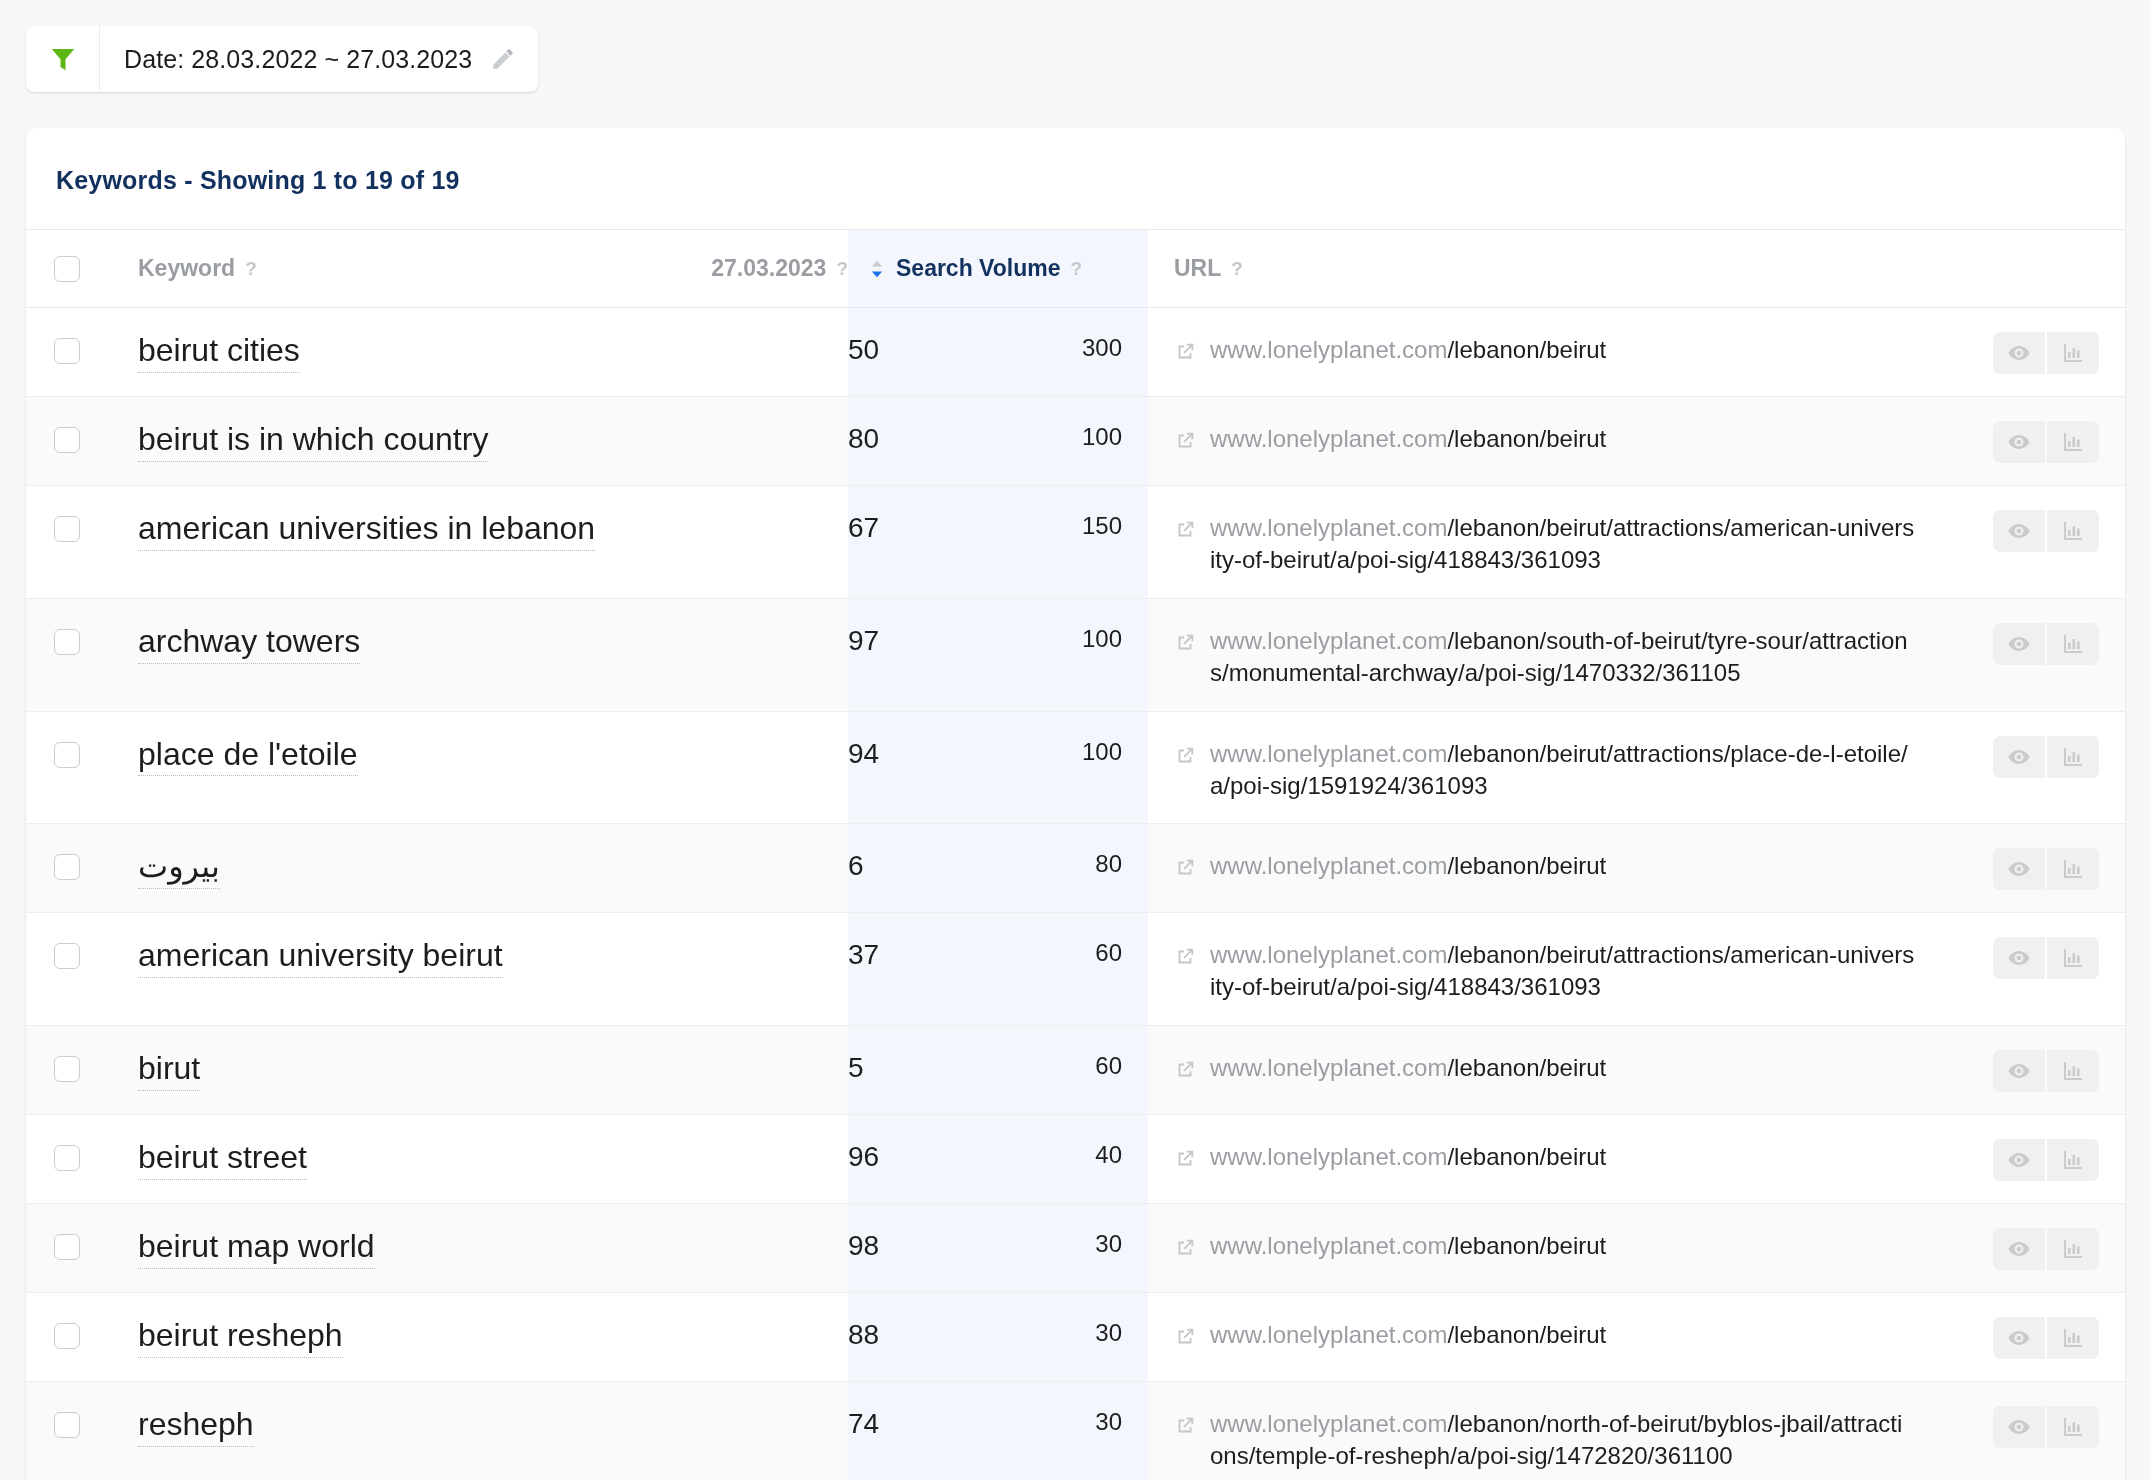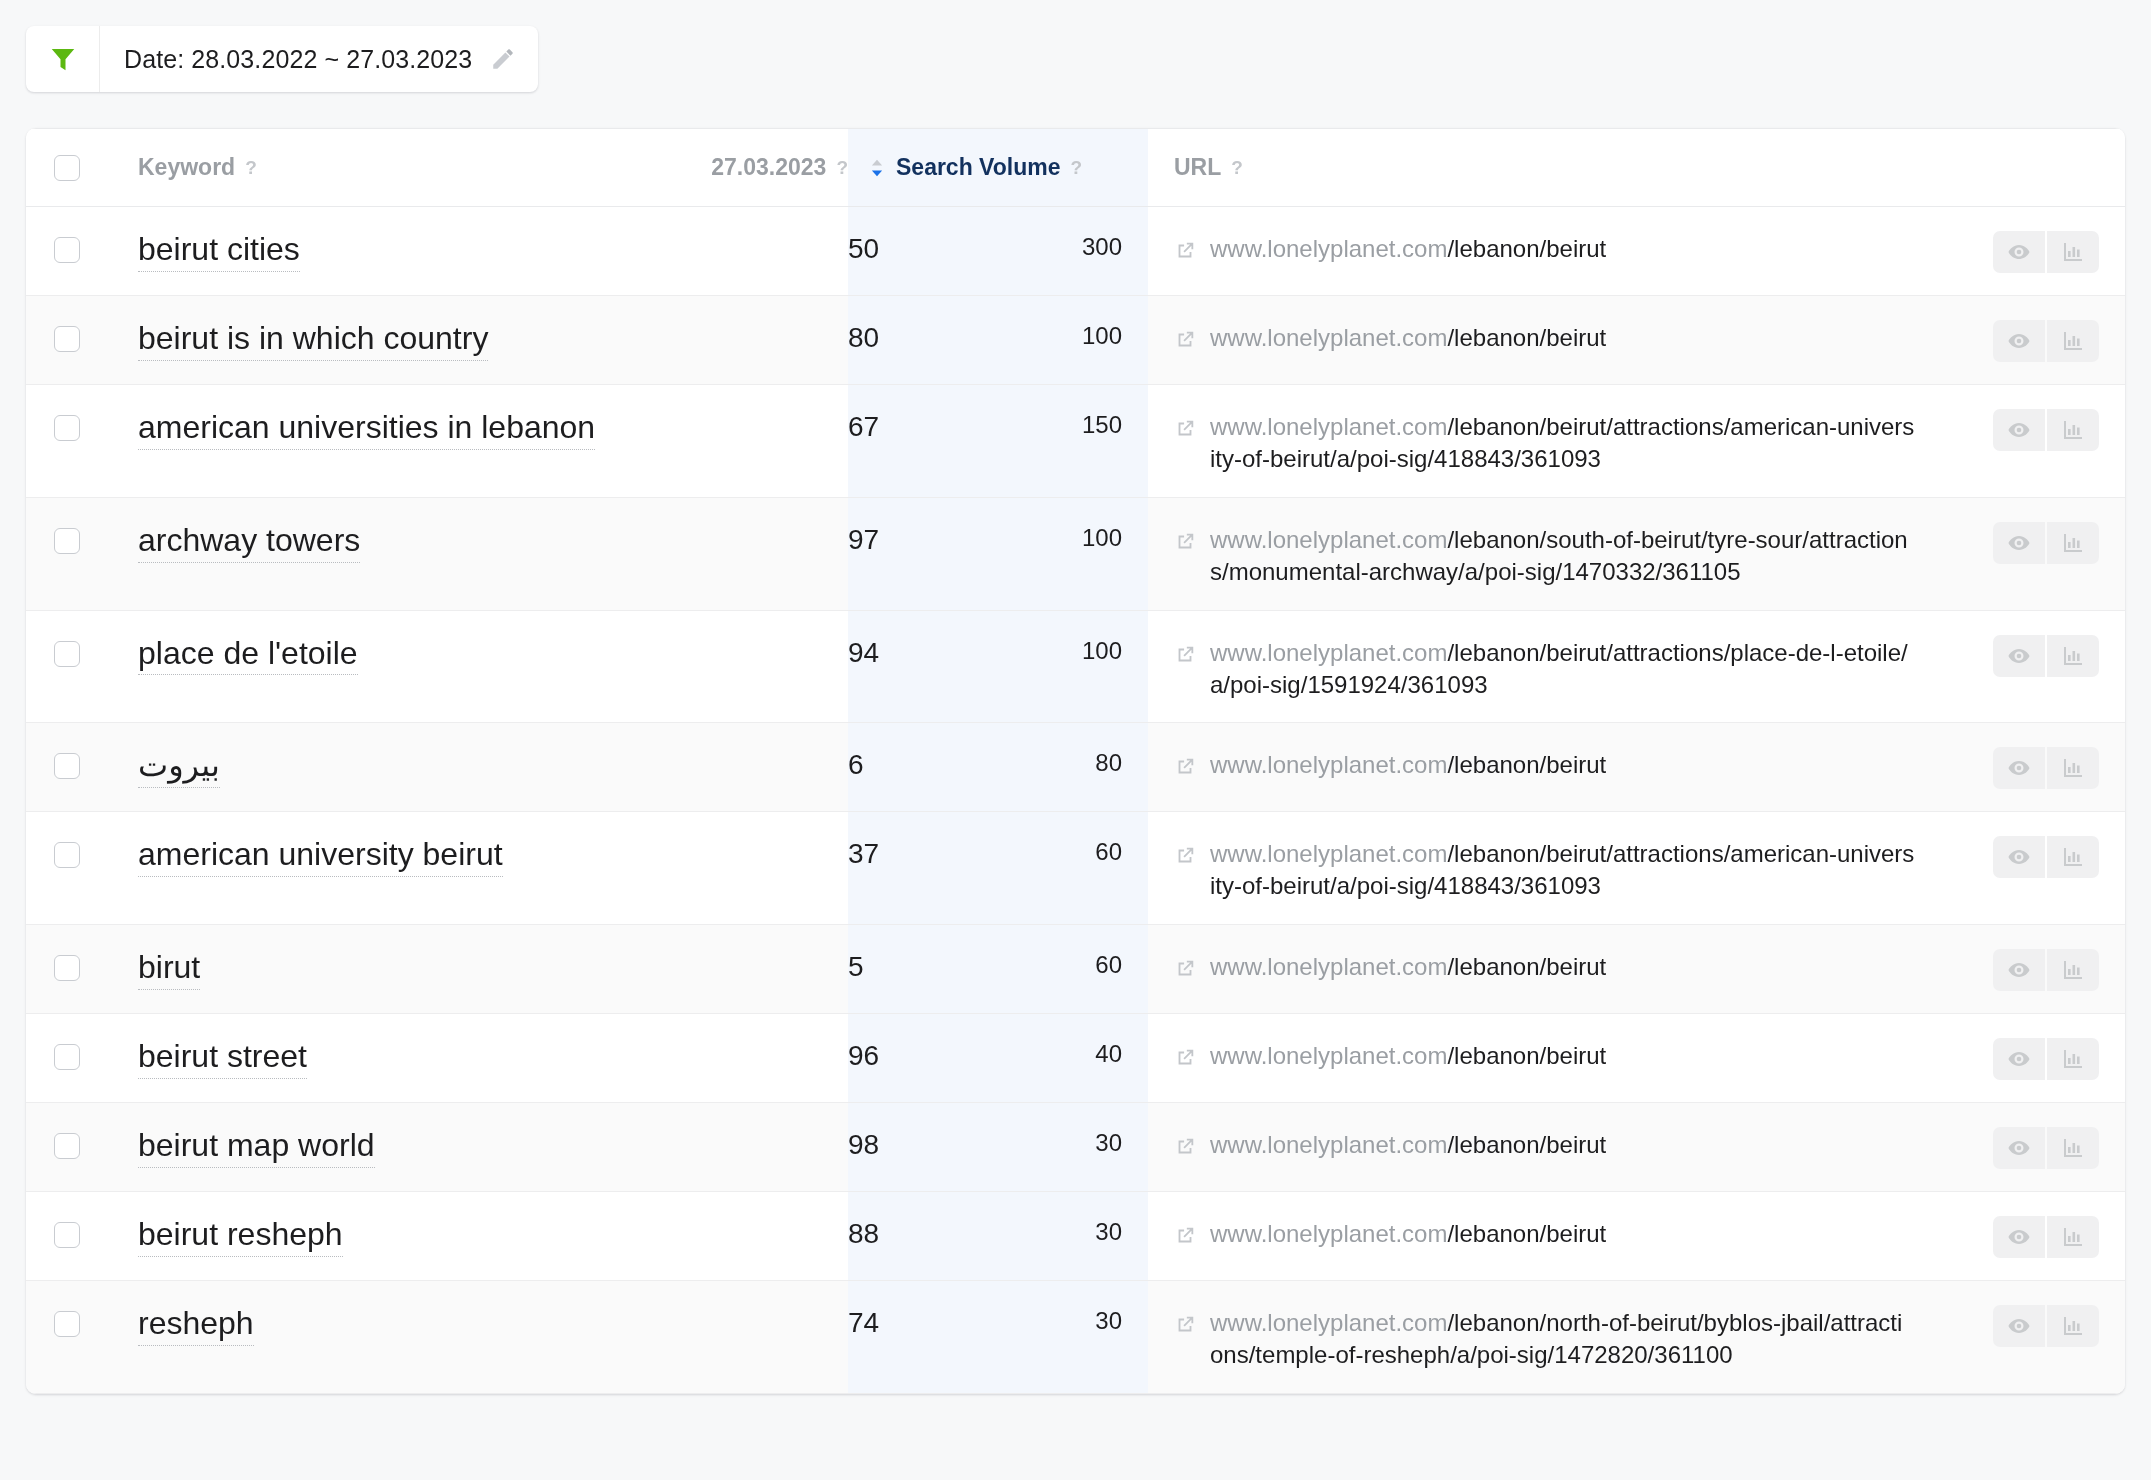--- a/index.html
+++ b/index.html
@@ -196,20 +196,21 @@
         <path d="M3 17.2V21h3.8L18 9.8l-3.8-3.8L3 17.2z" fill="#c9ccd1"></path>
         <path d="M20.7 7.1c.4-.4.4-1 0-1.4l-2.4-2.4c-.4-.4-1-.4-1.4 0l-1.8 1.8 3.8 3.8 1.8-1.8z" fill="#b3b7bc"></path>
       </svg>
     </span>
   </div>
 </div>
 
 
 <div class="card">
 
+  <div class="card-title">Keywords - Showing 1 to 19 of 19</div>
 
   <table class="kw">
     <colgroup>
       <col class="c-check">
         <col class="c-kw">
         <col class="c-pos">
       <col class="c-sv">
         <col class="c-url">
         <col class="c-act">
     </colgroup>

